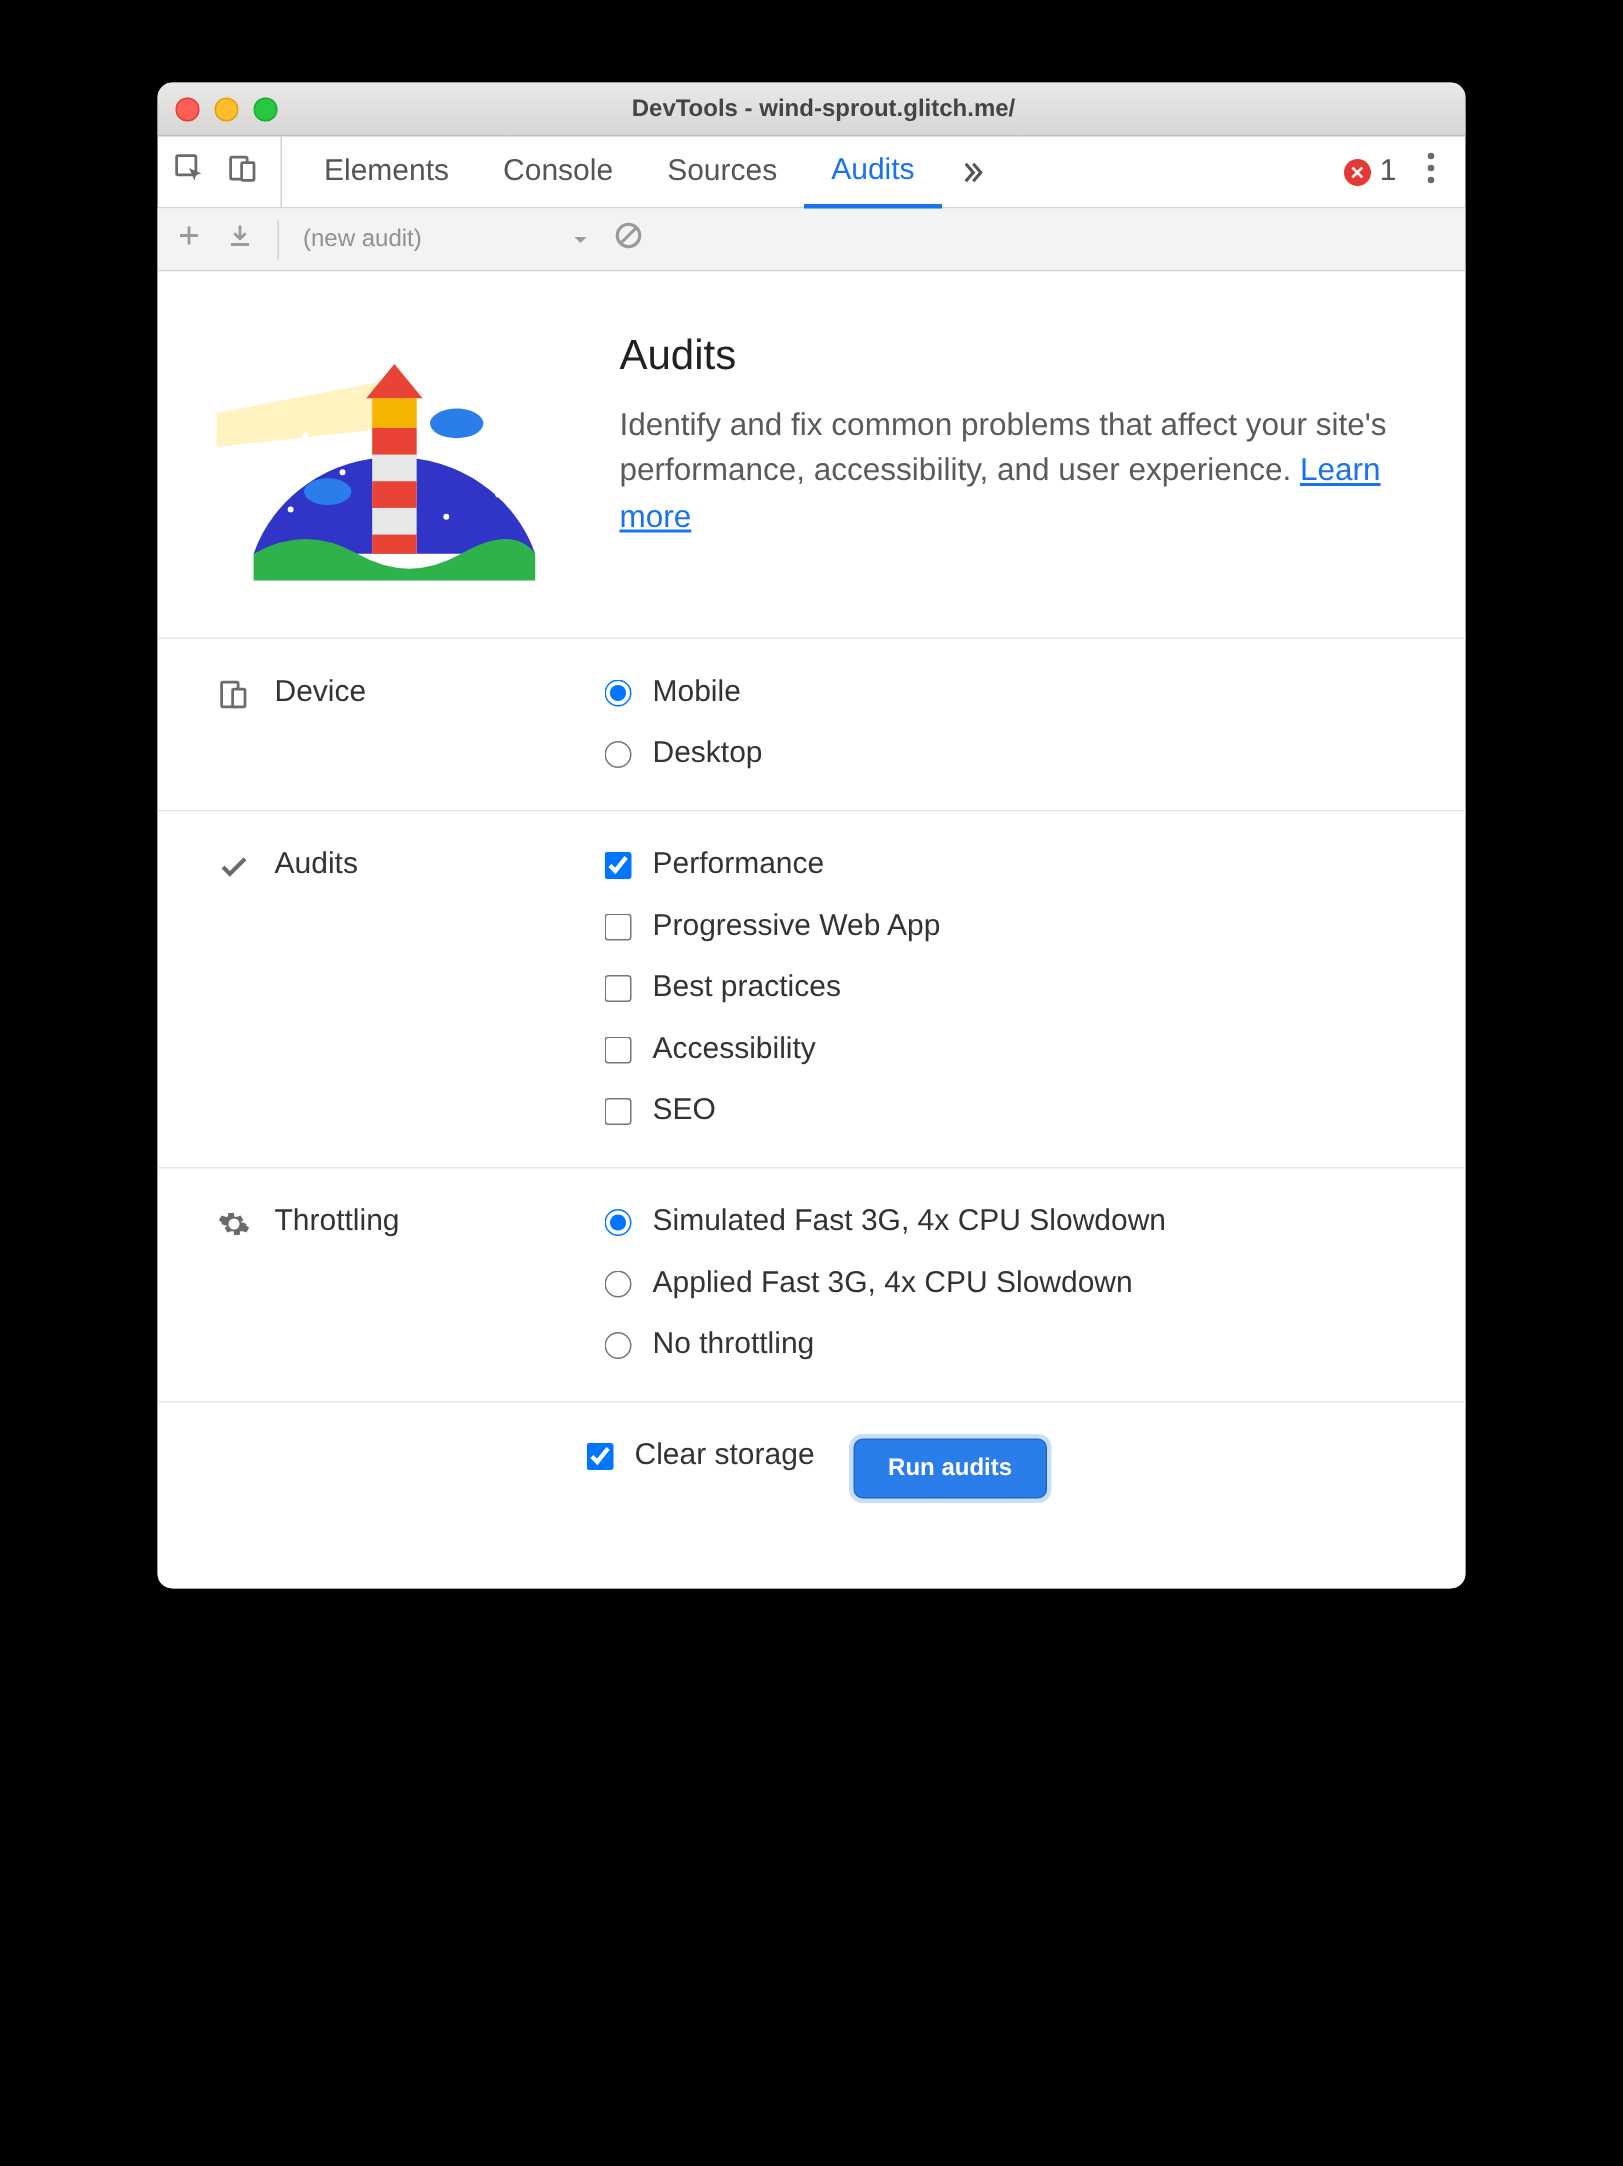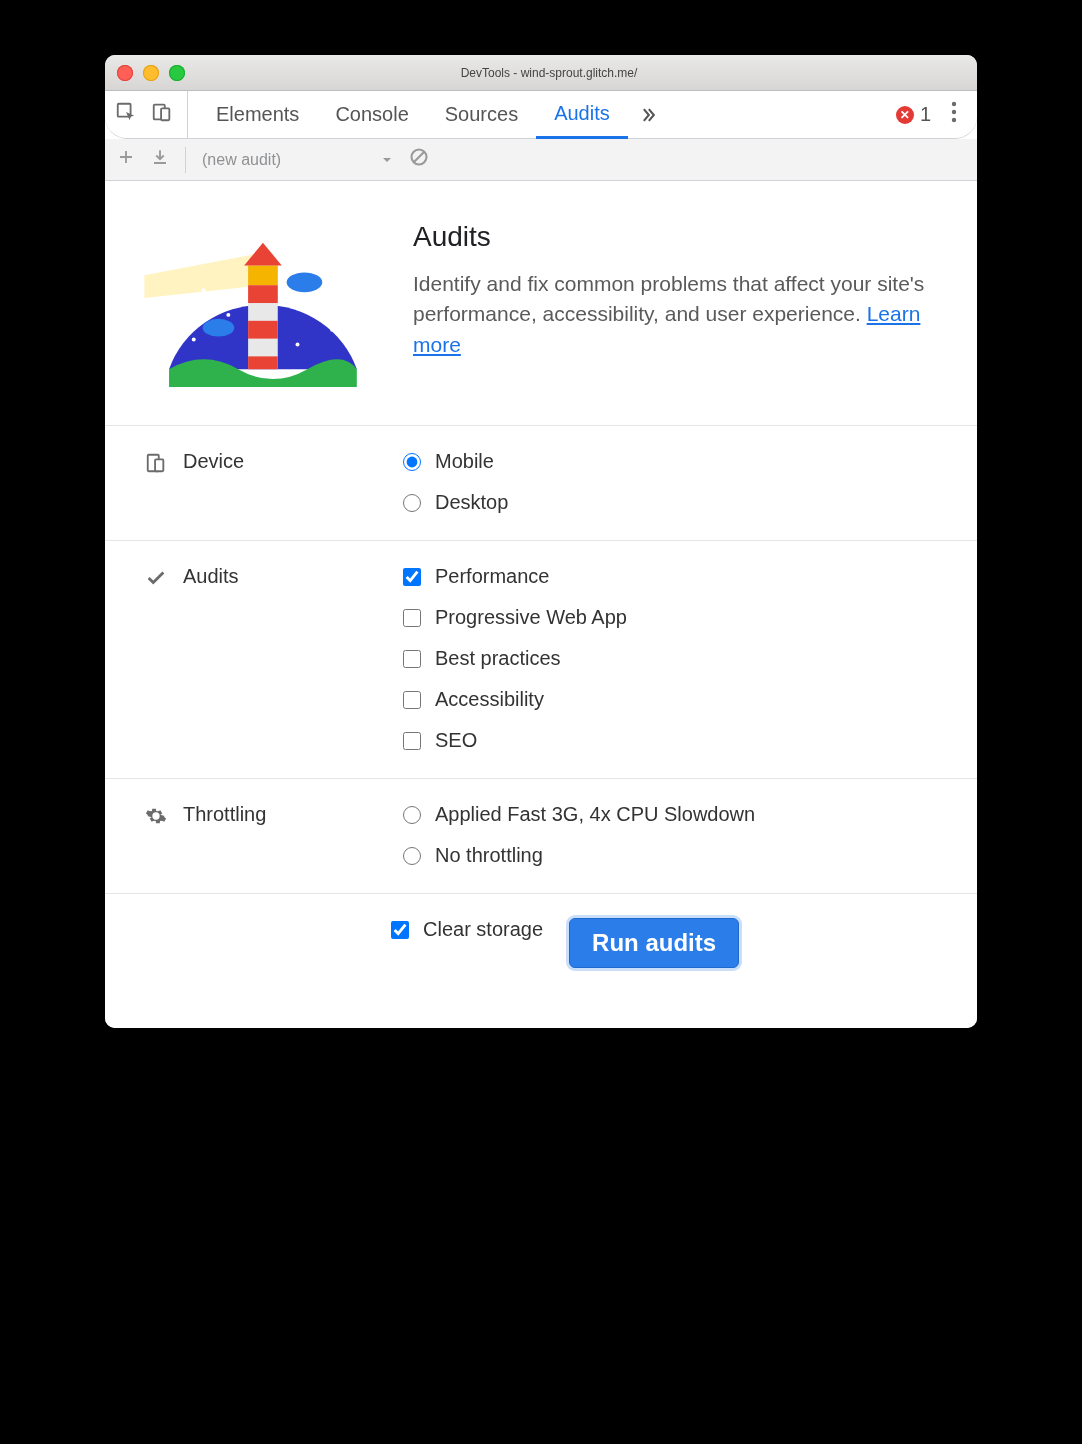--- a/index.html
+++ b/index.html
@@ -42,26 +42,26 @@
     background:var(--titlebar-bg);
     display:flex;align-items:center;
     padding:0 12px;
     border-bottom:1px solid #bcbcbc;
   }
   .traffic{display:flex;gap:10px;margin-right:14px;}
   .dot{width:16px;height:16px;border-radius:50%;}
   .dot.red{background:#ff5f57;box-shadow:inset 0 0 0 1px #e24238;}
   .dot.yellow{background:#ffbd2e;box-shadow:inset 0 0 0 1px #e1a116;}
   .dot.green{background:#28c940;box-shadow:inset 0 0 0 1px #1dac2f;}
-  .title{flex:1;text-align:center;font-size:12px;color:#444;margin-left:-66px;font-weight:400;}
+  .title{flex:1;text-align:center;font-size:16px;color:#444;margin-left:-66px;font-weight:700;}
   
   .tabbar{
     display:flex;align-items:center;height:48px;
     border-bottom:1px solid var(--tab-border);
-    padding:0 10px;font-size:20px;color:#555;border-radius:22px;
+    padding:0 10px;font-size:20px;color:#555;
   }
   .tabbar .left-icons{display:flex;align-items:center;gap:14px;padding-right:14px;border-right:1px solid var(--tab-border);height:100%;}
   .tabs{display:flex;align-items:stretch;height:100%;margin-left:10px;gap:0;}
   .tab{display:flex;align-items:center;padding:0 18px;cursor:pointer;}
   .tab.active{color:var(--blue-underline);border-bottom:3px solid var(--blue-underline);margin-bottom:-1px;}
   .more-tabs{padding:0 10px;display:flex;align-items:center;}
   .spacer{flex:1;}
   .errorcount{display:flex;align-items:center;gap:6px;color:#555;padding-right:10px;}
   .err-icon{width:18px;height:18px;border-radius:50%;background:var(--error);display:flex;align-items:center;justify-content:center;color:#fff;font-size:12px;font-weight:700;}
   .kebab{padding:0 10px;}
@@ -83,21 +83,21 @@
   .intro-text a{color:var(--link);text-decoration:underline;}
   .section{display:flex;border-top:1px solid #e6e6e6;padding:24px 28px 26px 40px;}
   .section-left{width:258px;display:flex;align-items:flex-start;gap:16px;color:#333;font-size:20px;}
   .section-left svg{flex-shrink:0;margin-top:2px;}
   .section-right{flex:1;display:flex;flex-direction:column;gap:18px;}
   .opt{display:flex;align-items:center;gap:14px;font-size:20px;color:#333;}
   input[type=radio],input[type=checkbox]{width:18px;height:18px;margin:0;}
   .run-row{border-top:1px solid #e6e6e6;padding:24px 28px 60px 286px;display:flex;flex-direction:row;gap:26px;align-items:flex-start;}
   .run-btn{
     background:var(--primary-btn);color:#fff;
-    font-size:24px;font-weight:600;border:1px solid #1f69cc;
+    font-size:16px;font-weight:600;border:1px solid #1f69cc;
     border-radius:6px;padding:10px 22px;cursor:pointer;
     box-shadow:0 0 0 3px rgba(43,125,233,.25);
   }
   .ico{color:#7a7a7a;}
 </style>
 </head>
 <body>
 
 <div class="window">
 
@@ -267,20 +267,24 @@
 
     <div class="section">
       <div class="section-left">
         <svg width="22" height="22" viewBox="0 0 24 24" fill="#6b6b6b">
           <path d="M12 8a4 4 0 100 8 4 4 0 000-8zm9 4a7 7 0 01-.1 1.2l2.1 1.6-2 3.4-2.5-1a7 7 0 01-2 .1l-.4 2.7h-4l-.4-2.7a7 7 0 01-2-.1l-2.5 1-2-3.4 2.1-1.6A7 7 0 013 12a7 7 0 01.1-1.2L1 9.2l2-3.4 2.5 1a7 7 0 012-.1L7.9 4h4l.4 2.7a7 7 0 012 .1l2.5-1 2 3.4-2.1 1.6A7 7 0 0121 12z"></path>
         </svg>
         <span>Throttling</span>
       </div>
       <div class="section-right">
         <label class="opt">
+          <input type="radio" name="throttle" checked="" style="">
+          <span>Simulated Fast 3G, 4x CPU Slowdown</span>
+        </label>
+        <label class="opt">
           <input type="radio" name="throttle" style="">
           <span>Applied Fast 3G, 4x CPU Slowdown</span>
         </label>
         <label class="opt">
           <input type="radio" name="throttle" style="">
           <span>No throttling</span>
         </label>
       </div>
     </div>
 

